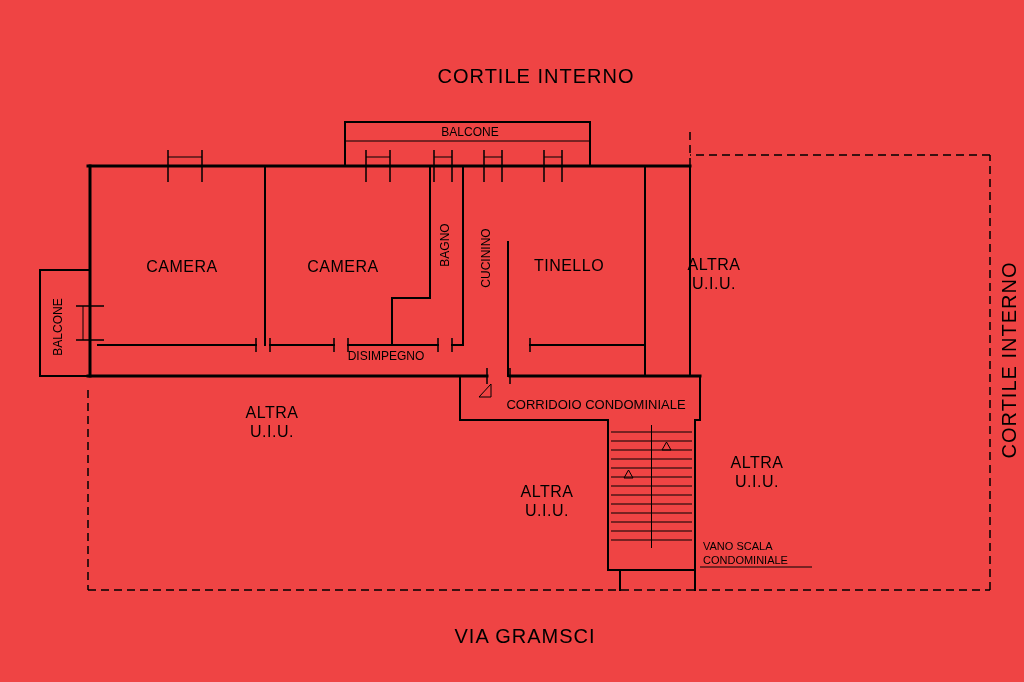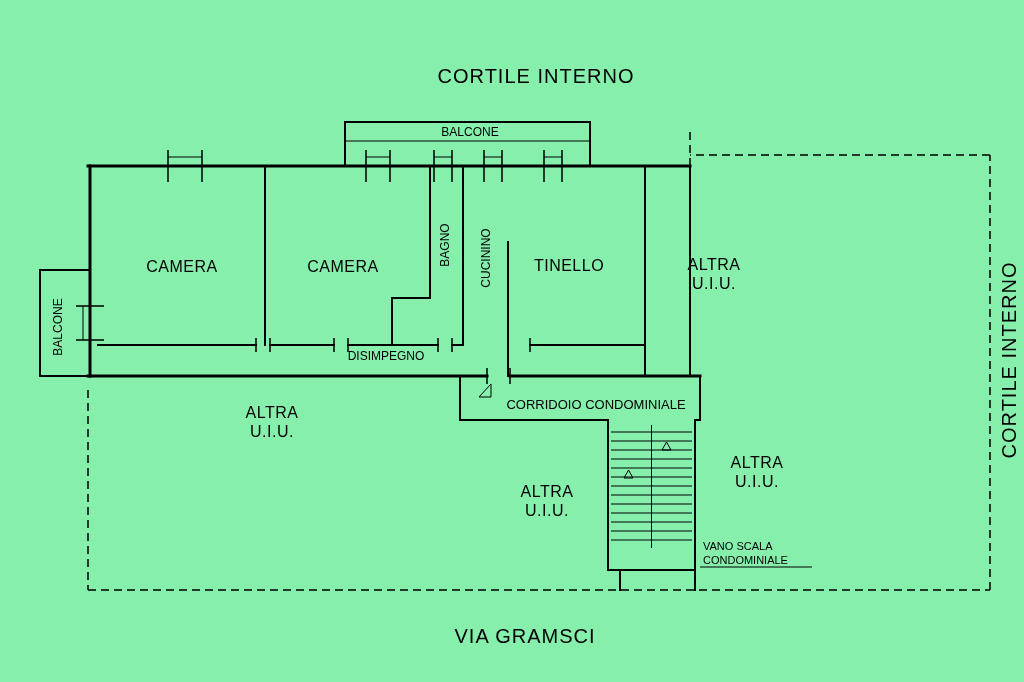--- a/index.html
+++ b/index.html
@@ -8,21 +8,21 @@
     background: #ffffff;
     width: 1024px;
     height: 682px;
     overflow: hidden;
     font-family: "Liberation Sans", sans-serif;
   }
   .plan-wrap {
     position: relative;
     width: 1024px;
     height: 682px;
-    background: #86efac;
+    background: #ef4444;
   }
   svg text {
     fill: #000000;
     font-family: "Liberation Sans", sans-serif;
   }
   .t-title   { font-size: 20px; letter-spacing: 1px; }
   .t-room    { font-size: 16px; letter-spacing: 0.5px; }
   .t-small   { font-size: 12px; }
   .t-corr    { font-size: 13px; }
   .t-tiny    { font-size: 11px; }

